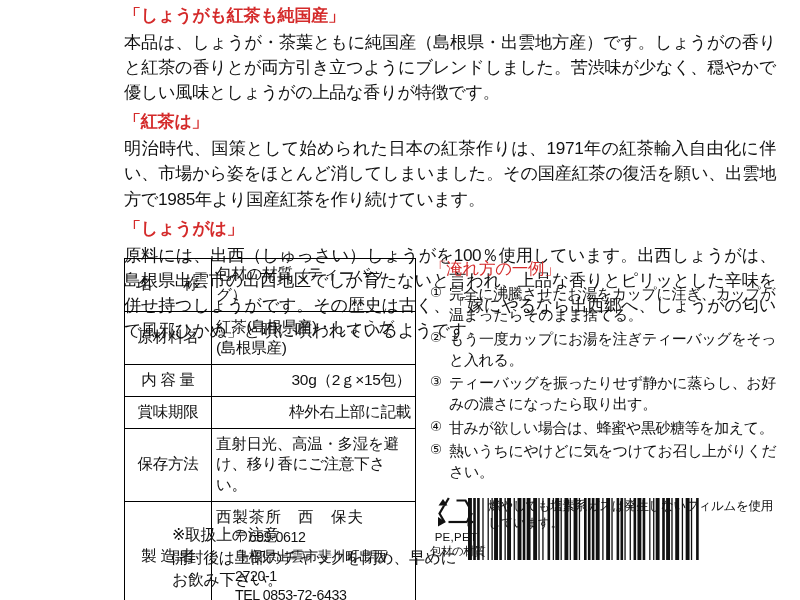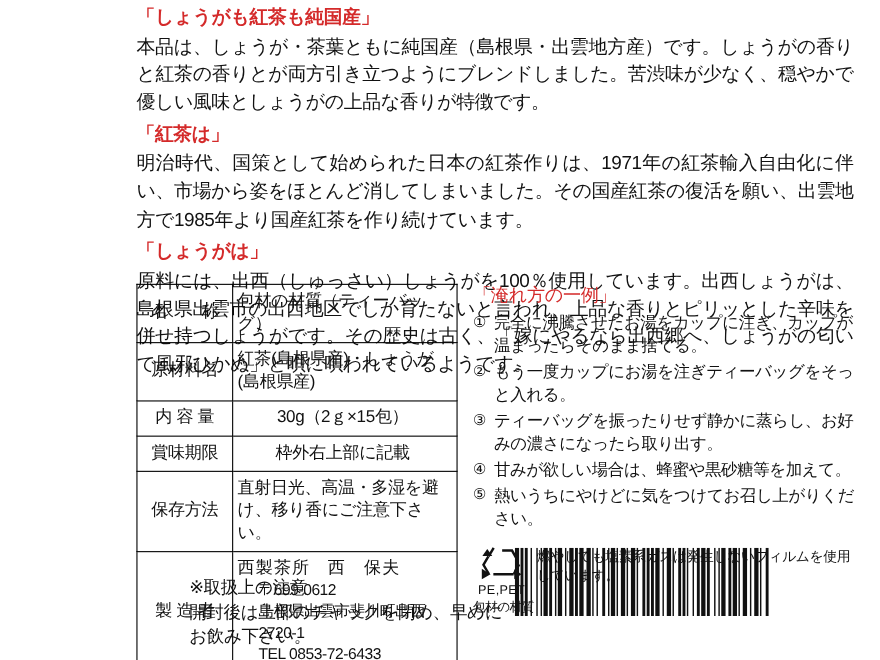--- a/index.html
+++ b/index.html
@@ -68,21 +68,21 @@
   td.lbl {
     width: 78px;
     text-align: center;
     white-space: nowrap;
     letter-spacing: 1px;
   }
   td.val {
     padding-left: 7px;
   }
   td.val.center {
-    text-align: center;
+    text-align: right;
     padding-left: 0;
   }
   .sm { font-size: 14.2px; letter-spacing: -0.4px; margin-left: 19px; }
   .maker-name {
     display: flex;
     gap: 16px;
     letter-spacing: 1px;
   }
   
   .rightcol {

